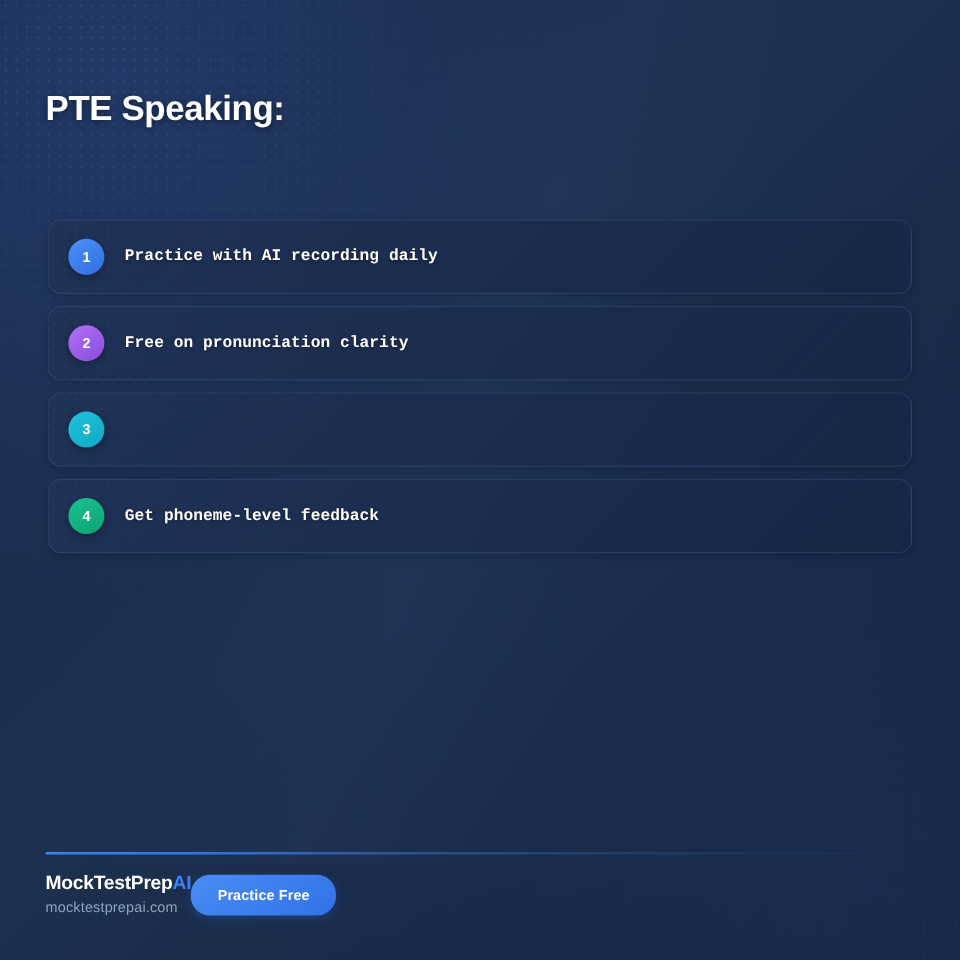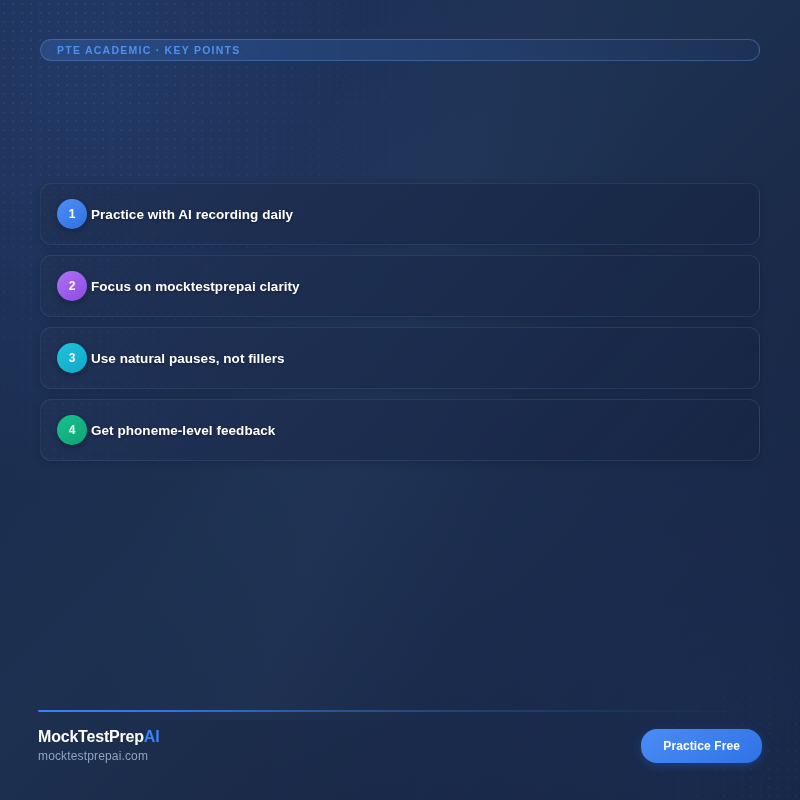--- a/index.html
+++ b/index.html
@@ -107,36 +107,37 @@
     font-size:12px; font-weight:bold; color:#ffffff;
     box-shadow:0 2px 7px rgba(0,0,0,0.30);
   }
   .n1{ background:linear-gradient(145deg,#4d90f8 0%, #2f6fe0 100%); }
   .n2{ background:linear-gradient(145deg,#b070f5 0%, #8b4ce0 100%); }
   .n3{ background:linear-gradient(145deg,#1ec3dd 0%, #12a8c6 100%); }
   .n4{ background:linear-gradient(145deg,#19c190 0%, #0da472 100%); }
 
   .card-text{
     position:relative; z-index:1;
-    margin-left:4px;
+    margin-left:17px;
     font-size:13.5px; font-weight:bold; color:#ffffff;
     letter-spacing:0.05px;
     text-shadow:0 1px 3px rgba(0,0,0,0.35);
+    font-family:Liberation Mono, monospace;
   }
 
   
   .divider{
     position:absolute; left:38px; top:710px;
     width:724px; height:2px;
     background:linear-gradient(90deg, #3b82f6 0%, #3275dd 18%, #28548f 42%, #1f3d68 66%, rgba(26,42,70,0.25) 100%);
     border-radius:2px;
   }
   .footer{
     position:absolute; left:38px; right:38px; top:728px;
-    display:flex; align-items:center; justify-content:space-between;
+    display:flex; align-items:center; justify-content:flex-start;
   }
   .brand-name{ font-size:16px; font-weight:bold; color:#ffffff; letter-spacing:-0.2px; }
   .brand-name .ai{ color:#3b82f6; }
   .brand-url{ margin-top:3px; font-size:12px; color:#8fa3be; letter-spacing:0.15px; }
 
   .cta{
     background:linear-gradient(145deg,#4a8df5 0%, #2f72e6 100%);
     color:#ffffff;
     font-size:12px; font-weight:bold;
     padding:10px 22px;
@@ -148,42 +149,39 @@
 </style>
 </head>
 <body>
 
 <div class="poster">
   <div class="dots"></div>
   <div class="sheen"></div>
 
   <div class="inner">
 
-    <div class="pill">
-      <span class="pill-text">PTE ACADEMIC · KEY POINTS</span>
-    </div>
 
     <div class="headings">
+      <div class="title-1">PTE Speaking:</div>
     </div>
 
     <div class="list">
 
       <div class="card">
         <div class="num n1">1</div>
         <div class="card-text">Practice with AI recording daily</div>
       </div>
 
       <div class="card">
         <div class="num n2">2</div>
-        <div class="card-text">Focus on mocktestprepai clarity</div>
+        <div class="card-text">Free on pronunciation clarity</div>
       </div>
 
       <div class="card">
         <div class="num n3">3</div>
-        <div class="card-text">Use natural pauses, not fillers</div>
       </div>
 
       <div class="card">
         <div class="num n4">4</div>
         <div class="card-text">Get phoneme-level feedback</div>
       </div>
 
     </div>
 
     <div class="divider"></div>

